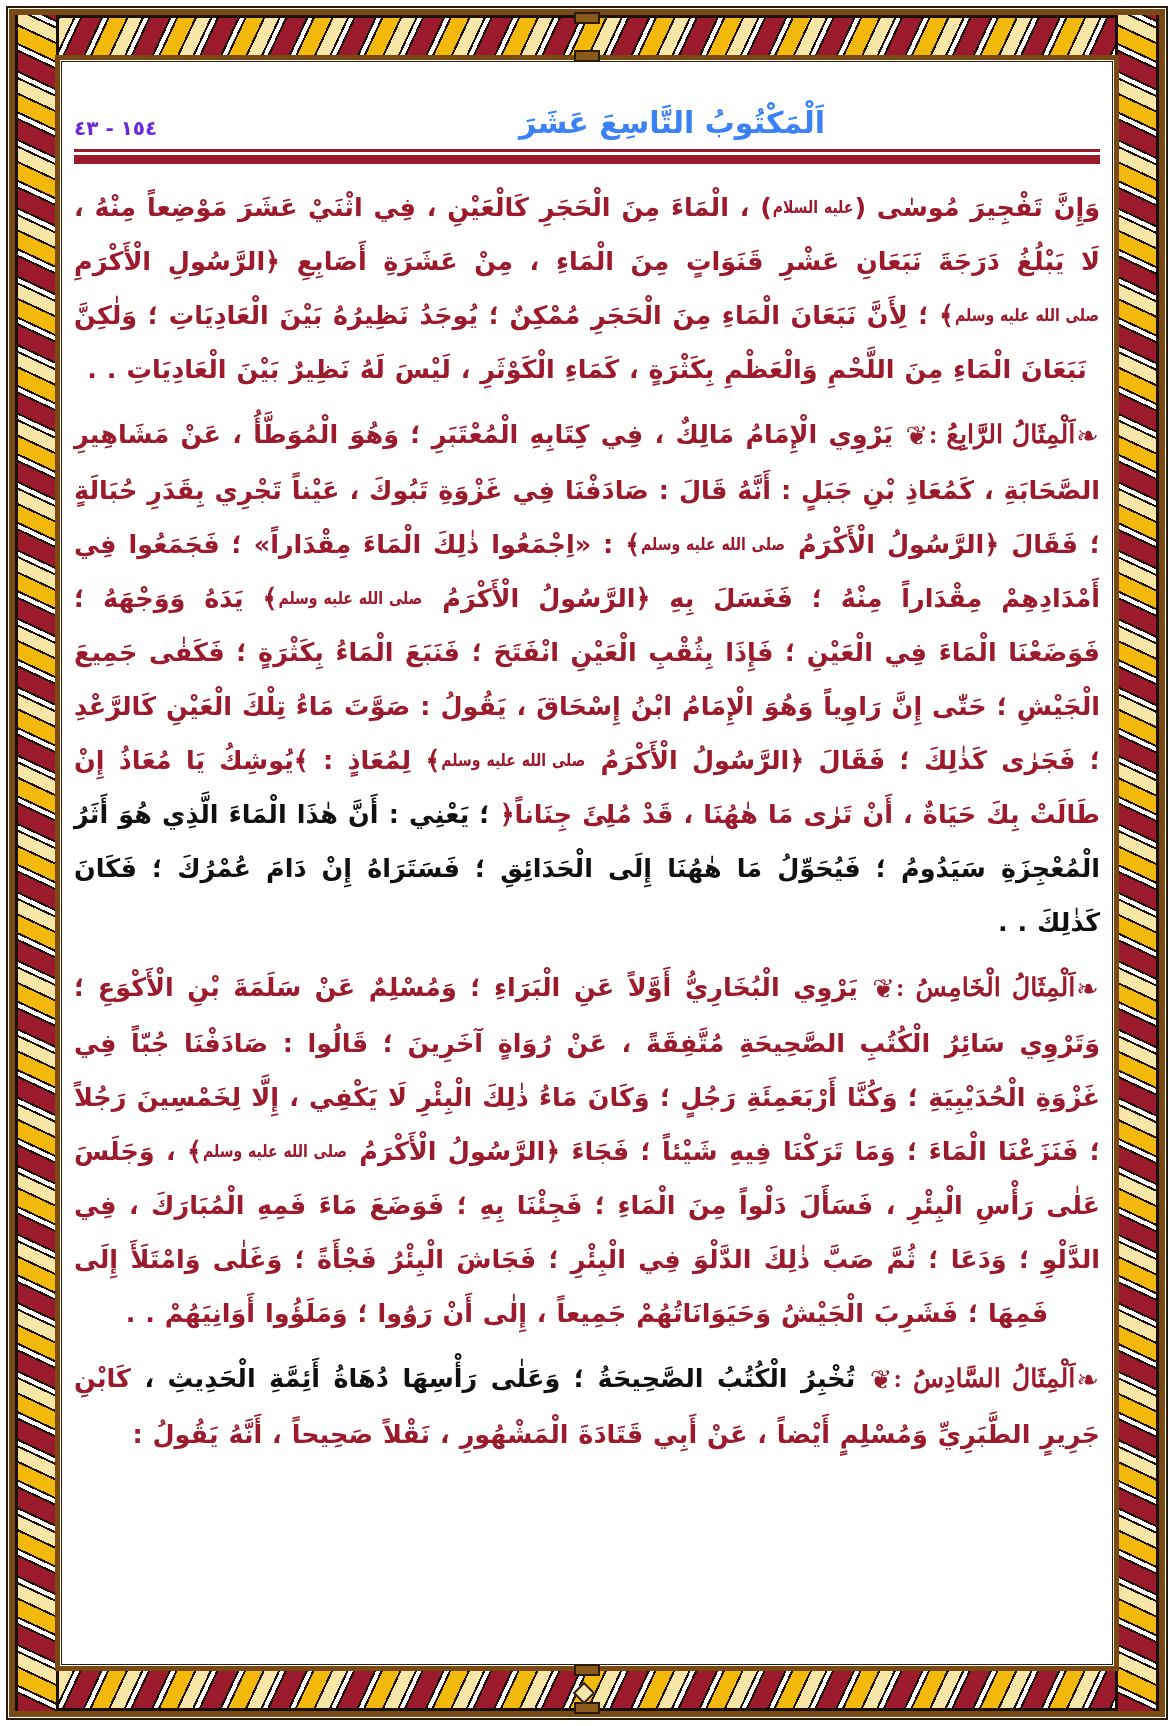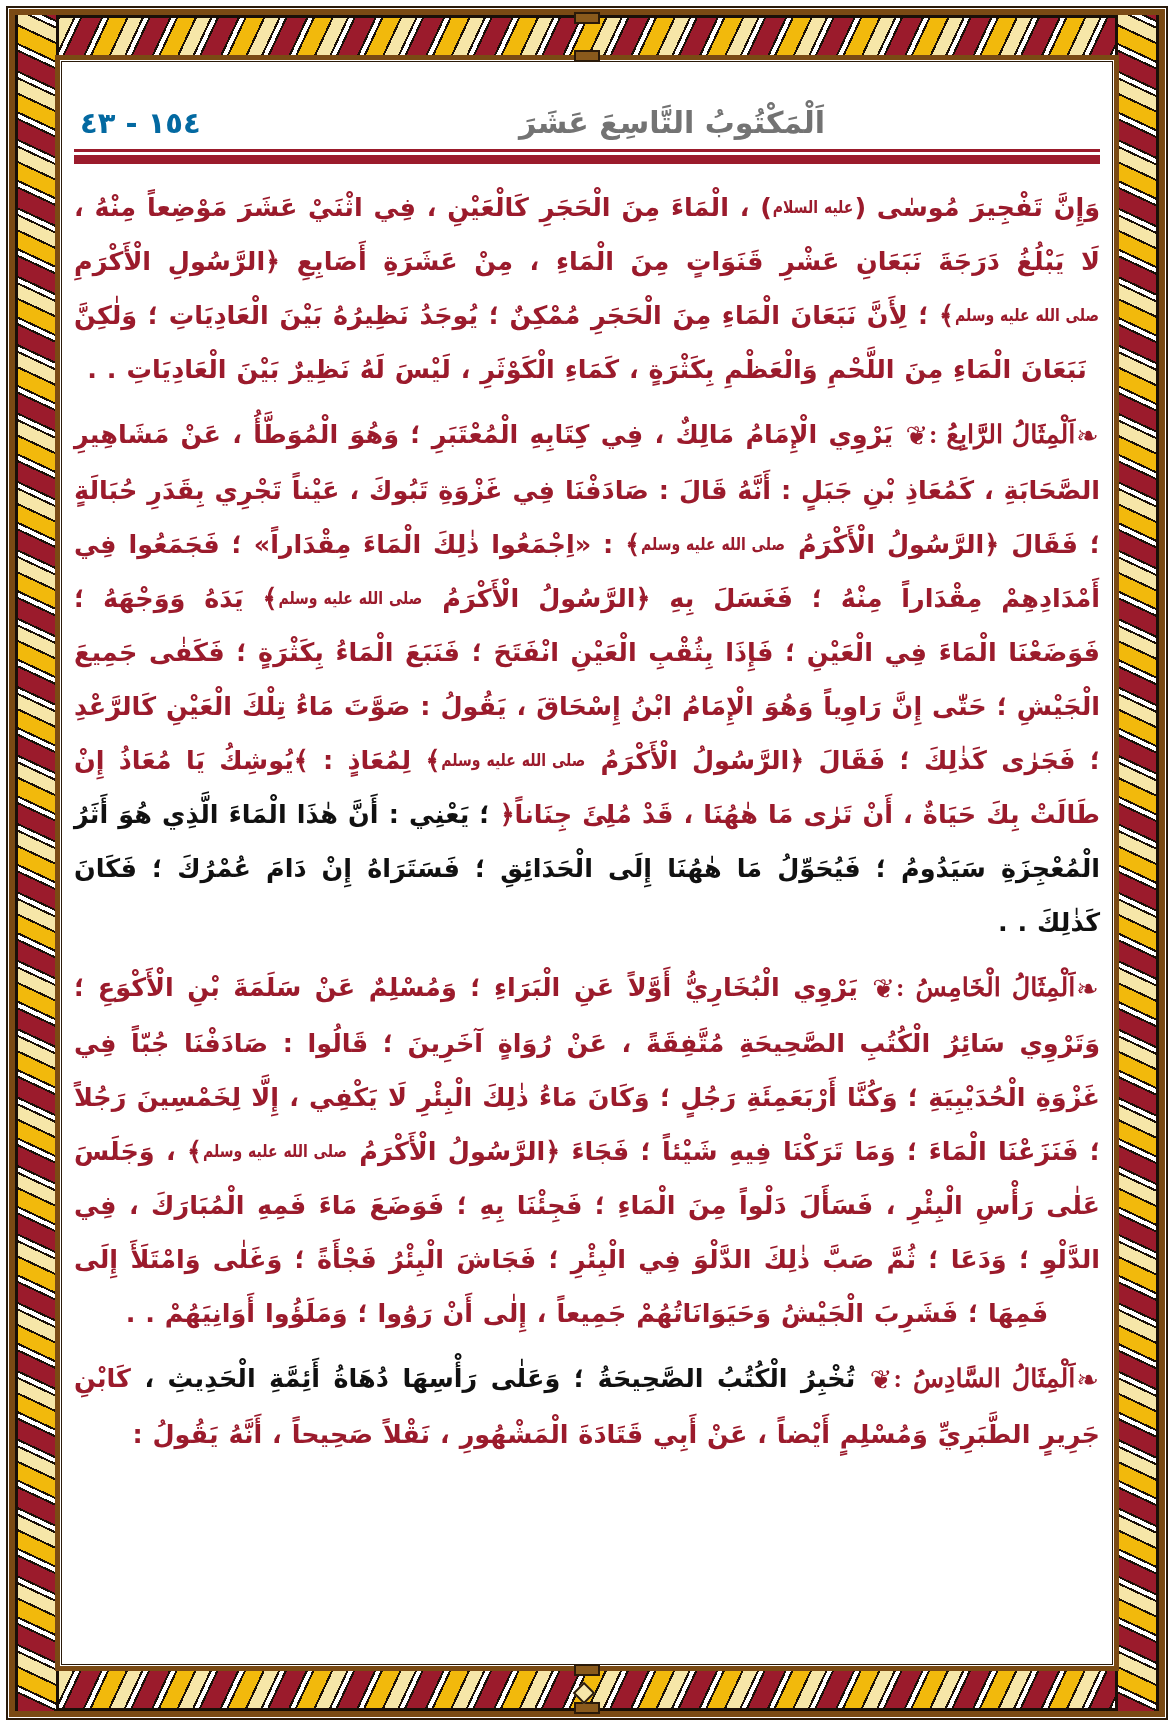--- a/index.html
+++ b/index.html
@@ -139,32 +139,31 @@
   .hdr{
     position:relative;
     height:66px;
     display:flex;
     align-items:flex-end;
     direction:rtl;
   }
   .hdr-title{
     flex:0 0 auto;
     margin-right:275px;
-    color:#737373;
+    color:#3b82f6;
     font-size:30px;
     font-weight:bold;
     letter-spacing:0px;
     line-height:1;
     white-space:nowrap;
   }
   .hdr-page{
     margin-right:auto;
-    margin-left:6px;
-    color:#0369a1;
-    font-size:29px;
+    color:#6d28d9;
+    font-size:20px;
     font-weight:bold;
     line-height:1;
     direction:ltr;
     unicode-bidi:isolate;
     white-space:nowrap;
   }
 
   
   .rule-wrap{ margin-top:11px; }
   .rule-thin{ height:3px; background:#9B1B2C; }

